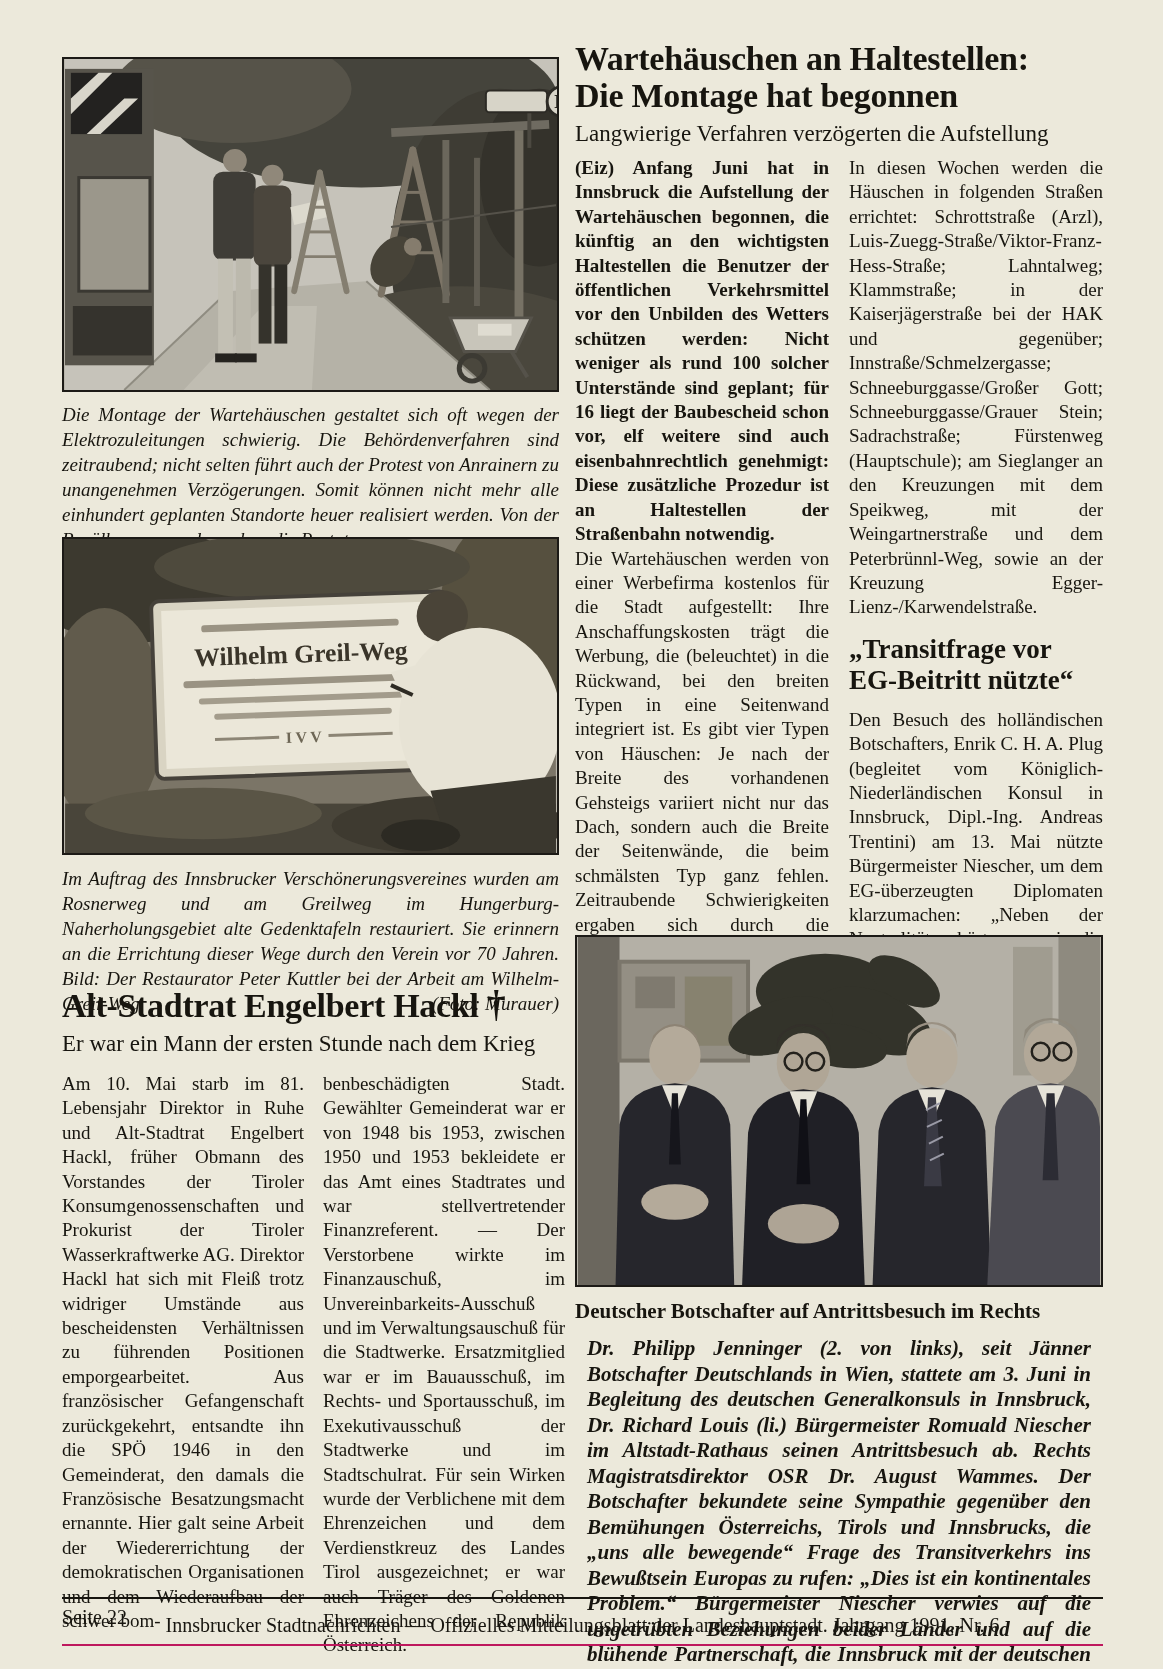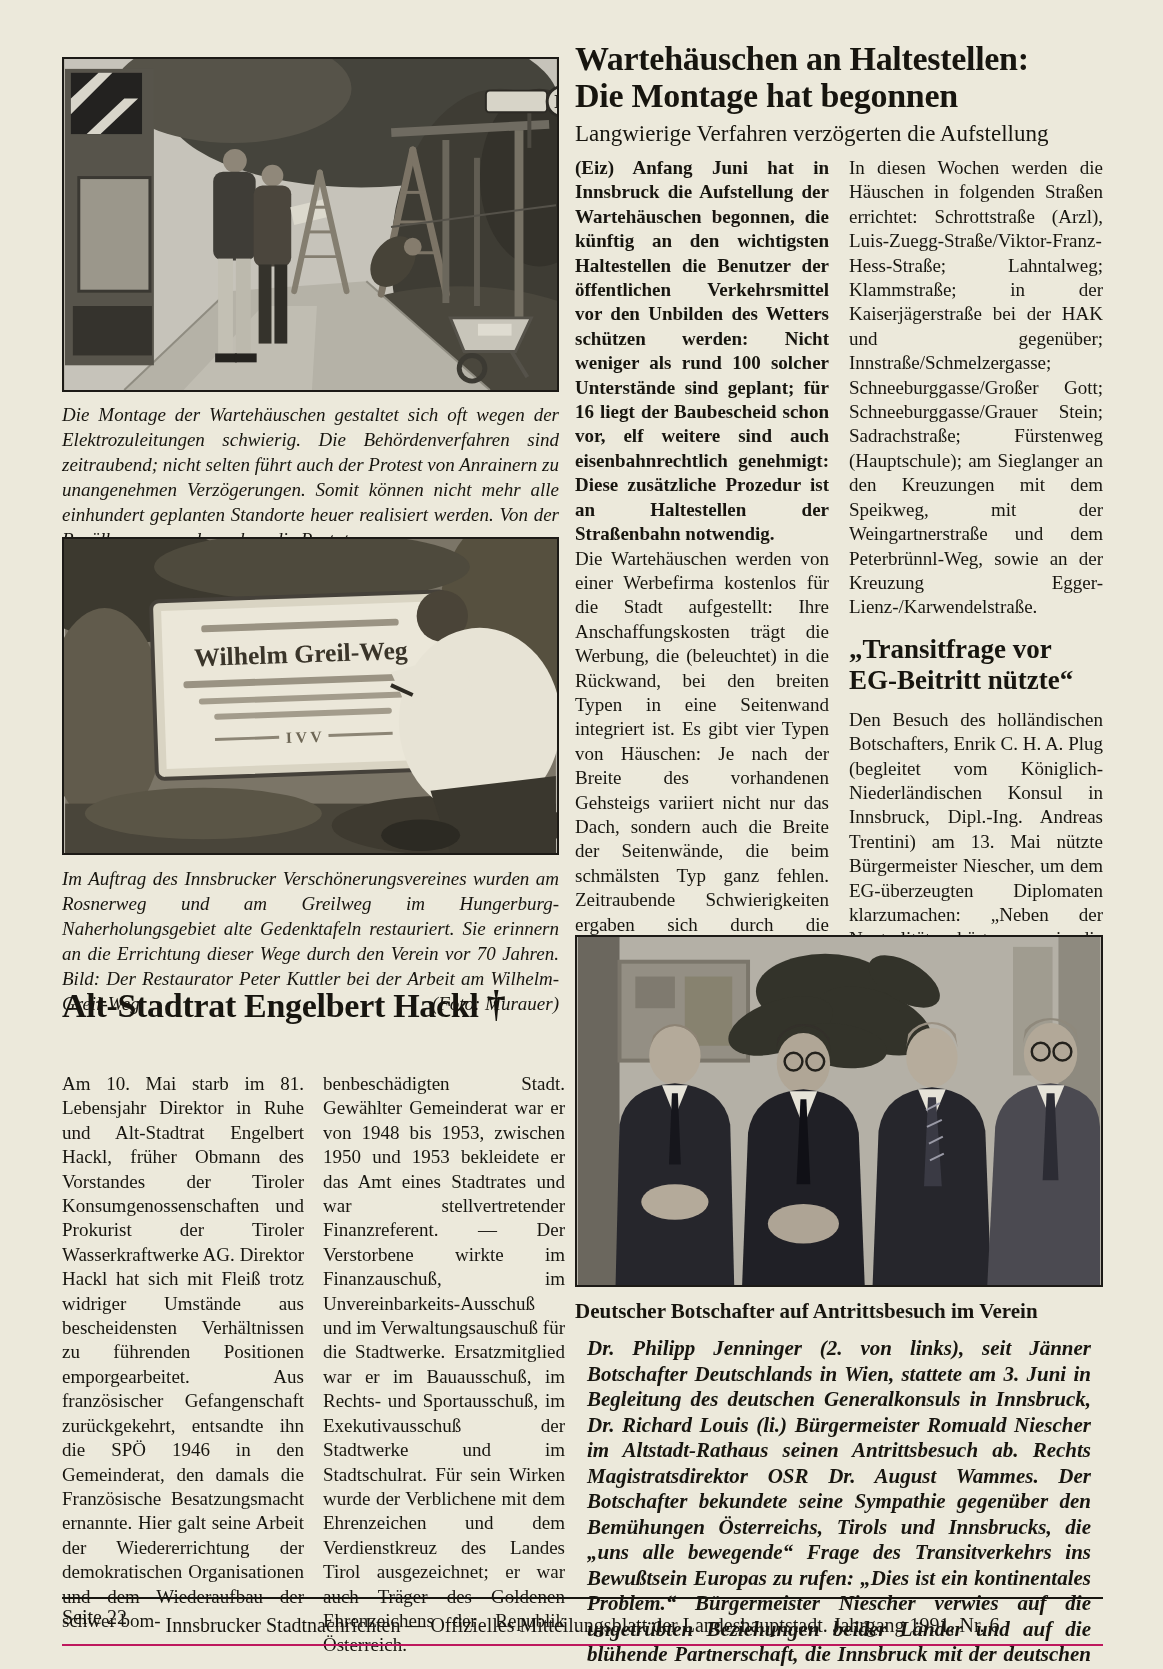--- a/index.html
+++ b/index.html
@@ -161,20 +161,21 @@
   <div class="abs caption" style="left:62px;top:866px;width:497px;">
     <p style="margin:0;"><span>Im Auftrag des Innsbrucker Verschönerungsvereines wurden am Rosnerweg und am Greilweg im Hungerburg-Naherholungsgebiet alte Gedenktafeln restauriert. Sie erinnern an die Errichtung dieser Wege durch den Verein vor 70 Jahren. Bild: Der Restaurator Peter Kuttler bei der Arbeit am Wilhelm-Greil-Weg.</span>
       <span class="credit">(Foto: Murauer)</span>
     </p>
   </div>
 
   <h1 class="abs headline-xl" style="left:62px;top:986px;width:503px;">
     <span>Alt-Stadtrat Engelbert Hackl</span>
     <span class="cross">†</span>
   </h1>
+  <h2 class="abs subhead" style="left:62px;top:1030px;width:503px;">Er war ein Mann der ersten Stunde nach dem Krieg</h2>
 
   <div class="abs body-cols" style="left:62px;top:1072px;width:503px;gap:19px;">
     <div class="bcol" style="width:242px;">
       <p>Am 10. Mai starb im 81. Lebensjahr Direktor in Ruhe und Alt-Stadtrat Engelbert Hackl, früher Obmann des Vorstandes der Tiroler Konsumgenossenschaften und Prokurist der Tiroler Wasserkraftwerke AG. Direktor Hackl hat sich mit Fleiß trotz widriger Umstände aus bescheidensten Verhältnissen zu führenden Positionen emporgearbeitet. Aus französischer Gefangenschaft zurückgekehrt, entsandte ihn die SPÖ 1946 in den Gemeinderat, den damals die Französische Besatzungsmacht ernannte. Hier galt seine Arbeit der Wiedererrichtung der demokratischen Organisationen und dem Wiederaufbau der schwer bom-</p>
     </div>
     <div class="bcol" style="width:242px;">
       <p>benbeschädigten Stadt. Gewählter Gemeinderat war er von 1948 bis 1953, zwischen 1950 und 1953 bekleidete er das Amt eines Stadtrates und war stellvertretender Finanzreferent. — Der Verstorbene wirkte im Finanzauschuß, im Unvereinbarkeits-Ausschuß und im Verwaltungsauschuß für die Stadtwerke. Ersatzmitglied war er im Bauausschuß, im Rechts- und Sportausschuß, im Exekutivausschuß der Stadtwerke und im Stadtschulrat. Für sein Wirken wurde der Verblichene mit dem Ehrenzeichen und dem Verdienstkreuz des Landes Tirol ausgezeichnet; er war auch Träger des Goldenen Ehrenzeichens der Republik Österreich.</p>
     </div>
   </div>
 
@@ -257,21 +258,21 @@
         <circle cx="468" cy="116" r="9" fill="none" stroke="#23211c" stroke-width="2.5"></circle>
         <circle cx="490" cy="116" r="9" fill="none" stroke="#23211c" stroke-width="2.5"></circle>
         <path d="M414 352 L422 192 Q428 152 478 148 Q526 152 528 192 L528 352 Z" fill="#4b4a51"></path>
         <polygon points="464,150 478,184 492,150" fill="#e6e3d8"></polygon>
         <polygon points="474,158 482,158 486,246 470,246" fill="#2c2c34"></polygon>
       </g>
     </svg>
   </div>
 
   <div class="abs" style="left:575px;top:1298px;width:528px;">
-    <h3 class="cap3-title">Deutscher Botschafter auf Antrittsbesuch im Verein</h3>
+    <h3 class="cap3-title">Deutscher Botschafter auf Antrittsbesuch im Rechts</h3>
     <p class="cap3-body"><span>Dr. Philipp Jenninger (2. von links), seit Jänner Botschafter Deutschlands in Wien, stattete am 3. Juni in Begleitung des deutschen Generalkonsuls in Innsbruck, Dr. Richard Louis (li.) Bürgermeister Romuald Niescher im Altstadt-Rathaus seinen Antrittsbesuch ab. Rechts Magistratsdirektor OSR Dr. August Wammes. Der Botschafter bekundete seine Sympathie gegenüber den Bemühungen Österreichs, Tirols und Innsbrucks, die „uns alle bewegende“ Frage des Transitverkehrs ins Bewußtsein Europas zu rufen: „Dies ist ein kontinentales Problem.“ Bürgermeister Niescher verwies auf die ungetrübten Beziehungen beider Länder und auf die blühende Partnerschaft, die Innsbruck mit der deutschen Stadt Freiburg verbindet.</span>
       <span class="credit">(Foto: Frischauf)</span>
     </p>
   </div>
 
   <div class="abs footer" style="left:62px;top:1597px;width:1041px;">
     <span class="page-num">Seite 22</span>
     <div class="center-text">Innsbrucker Stadtnachrichten — Offizielles Mitteilungsblatt der Landeshauptstadt. Jahrgang 1991, Nr. 6</div>
   </div>
 

